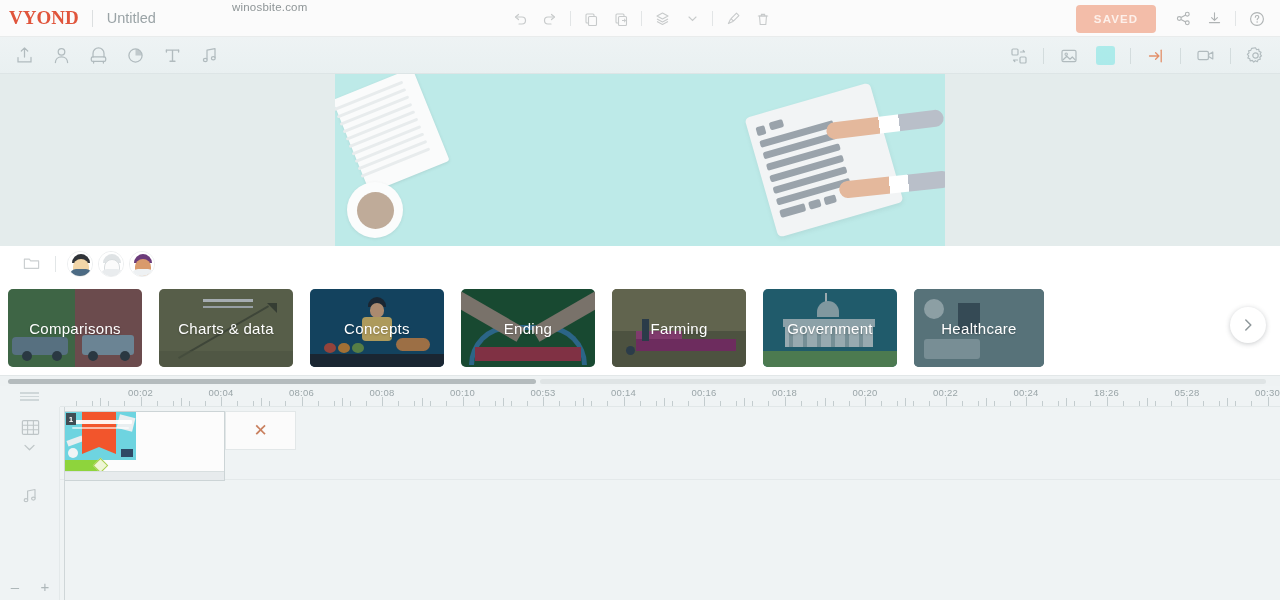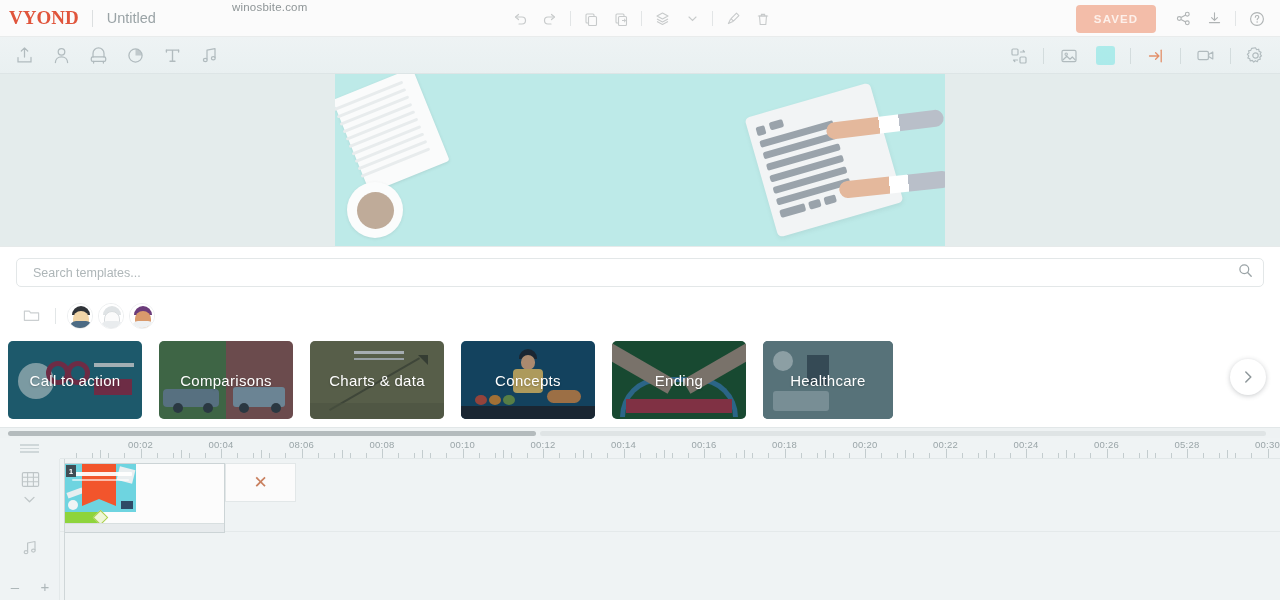--- a/index.html
+++ b/index.html
@@ -503,31 +503,20 @@
           <div class="lap-key" style="left:8px;top:98px;width:26px;height:8px"></div>
           <div class="lap-key" style="left:38px;top:98px;width:12px;height:8px"></div>
           <div class="lap-key" style="left:54px;top:98px;width:12px;height:8px"></div>
         </div>
         <div class="arm" style="left:95px;top:28px;width:118px;transform:rotate(-7deg)"></div>
         <div class="arm" style="left:108px;top:88px;width:112px;transform:rotate(-6deg)"></div>
       </div>
     </div>
   </div>
 
-  <div class="searchwrap">
-    <div class="searchbox">
-      <input type="text" placeholder="Search templates..." style="">
-      <span>
-        <svg width="15" height="15" viewBox="0 0 15 15">
-            <circle cx="6.3" cy="6.3" r="4.4" fill="none" stroke="#9aa3a6" stroke-width="1.25"></circle>
-            <path d="M9.6 9.6 13.2 13.2" stroke="#9aa3a6" stroke-width="1.35" stroke-linecap="round"></path>
-          </svg>
-      </span>
-    </div>
-  </div>
 
   <div class="cattabs">
     <div class="folder-btn">
       <svg width="19" height="19" viewBox="0 0 19 19">
           <path d="M2.4 5.2h4.9l1.4 1.7h7.9v7.4H2.4z" fill="none" stroke="#8e979a" stroke-width="1.2" stroke-linejoin="round"></path>
         </svg>
     </div>
     <div class="cat-sep"></div>
 
     <div class="avatar-tab">
@@ -548,31 +537,20 @@
       <div class="face">
         <div class="hair" style="background:#6b3b7a"></div>
         <div class="skin" style="background:#d99a6c"></div>
         <div class="shirt" style="background:#eef1f3"></div>
       </div>
     </div>
   </div>
 
   <div class="cards-row">
 
-    <div class="card" style="background:#1b6b80">
-      <div class="card-art">
-        <div style="position:absolute;left:10px;top:22px;width:36px;height:36px;border-radius:50%;background:#cfe7ea;opacity:.75"></div>
-        <div style="position:absolute;left:38px;top:20px;width:24px;height:24px;border-radius:50%;border:5px solid #8d2a4a"></div>
-        <div style="position:absolute;left:58px;top:20px;width:24px;height:24px;border-radius:50%;border:5px solid #8d2a4a"></div>
-        <div style="position:absolute;left:86px;top:22px;width:40px;height:4px;background:#d8e6e9"></div>
-        <div style="position:absolute;left:86px;top:38px;width:38px;height:16px;background:#8d2a4a"></div>
-      </div>
-      <div class="card-veil"></div>
-      <div class="card-label">Call to action</div>
-    </div>
 
 
     <div class="card">
       <div class="card-art">
         <div style="position:absolute;left:0;top:0;width:50%;height:100%;background:#4a7b4a"></div>
         <div style="position:absolute;right:0;top:0;width:50%;height:100%;background:#8a5755"></div>
         <div style="position:absolute;left:4px;bottom:12px;width:56px;height:18px;background:#6d8b9e;border-radius:4px"></div>
         <div style="position:absolute;left:74px;bottom:12px;width:52px;height:20px;background:#8aa8bb;border-radius:3px"></div>
         <div style="position:absolute;left:14px;bottom:6px;width:10px;height:10px;border-radius:50%;background:#2d3c45"></div>
         <div style="position:absolute;left:44px;bottom:6px;width:10px;height:10px;border-radius:50%;background:#2d3c45"></div>
@@ -614,21 +592,50 @@
       <div class="card-art">
         <div style="position:absolute;left:8px;top:36px;width:118px;height:40px;border-radius:60px 60px 0 0;border:5px solid #2f7ba8;border-bottom:none"></div>
         <div style="position:absolute;left:-4px;top:0px;width:78px;height:16px;background:#9e8e7e;transform:rotate(30deg);transform-origin:left top"></div>
         <div style="position:absolute;right:-4px;top:0px;width:78px;height:16px;background:#9e8e7e;transform:rotate(-30deg);transform-origin:right top"></div>
         <div style="position:absolute;left:14px;bottom:6px;right:14px;height:14px;background:#a83248"></div>
       </div>
       <div class="card-veil"></div>
       <div class="card-label">Ending</div>
     </div>
 
-
+    <div class="card" style="background:#6b6a4f">
+      <div class="card-art">
+        <div style="position:absolute;left:0;top:0;width:100%;height:42px;background:#7c7a56"></div>
+        <div style="position:absolute;left:0;bottom:0;width:100%;height:36px;background:#5f6043"></div>
+        <div style="position:absolute;left:24px;bottom:16px;width:100px;height:12px;background:#8d2a6d"></div>
+        <div style="position:absolute;left:24px;bottom:28px;width:46px;height:8px;background:#a83f83"></div>
+        <div style="position:absolute;left:30px;bottom:26px;width:7px;height:22px;background:#2f4150"></div>
+        <div style="position:absolute;left:14px;bottom:12px;width:9px;height:9px;border-radius:50%;background:#2f4150"></div>
+      </div>
+      <div class="card-veil"></div>
+      <div class="card-label">Farming</div>
+    </div>
+
+    <div class="card" style="background:#1f6e80">
+      <div class="card-art">
+        <div style="position:absolute;left:62px;top:4px;width:2px;height:10px;background:#cfdde0"></div>
+        <div style="position:absolute;left:54px;top:12px;width:22px;height:16px;border-radius:11px 11px 0 0;background:#a8c4cb"></div>
+        <div style="position:absolute;left:20px;top:30px;width:92px;height:8px;background:#b9d2d7"></div>
+        <div style="position:absolute;left:22px;top:38px;width:88px;height:20px;background:#cbdfe3"></div>
+        <div style="position:absolute;left:26px;top:38px;width:4px;height:20px;background:#9ab8be"></div>
+        <div style="position:absolute;left:40px;top:38px;width:4px;height:20px;background:#9ab8be"></div>
+        <div style="position:absolute;left:54px;top:38px;width:4px;height:20px;background:#9ab8be"></div>
+        <div style="position:absolute;left:68px;top:38px;width:4px;height:20px;background:#9ab8be"></div>
+        <div style="position:absolute;left:82px;top:38px;width:4px;height:20px;background:#9ab8be"></div>
+        <div style="position:absolute;left:96px;top:38px;width:4px;height:20px;background:#9ab8be"></div>
+        <div style="position:absolute;left:0;bottom:0;width:100%;height:16px;background:#5d9a5a"></div>
+      </div>
+      <div class="card-veil"></div>
+      <div class="card-label">Government</div>
+    </div>
 
     <div class="card" style="background:#4f6b70;width:130px">
       <div class="card-art">
         <div style="position:absolute;left:0;top:0;width:100%;height:100%;background:#6d8e94"></div>
         <div style="position:absolute;left:10px;top:10px;width:20px;height:20px;border-radius:50%;background:#b9ced2"></div>
         <div style="position:absolute;left:44px;top:14px;width:22px;height:30px;background:#3d5560"></div>
 
         <div style="position:absolute;left:10px;bottom:8px;width:56px;height:20px;background:#9db6bc;border-radius:3px"></div>
 
       </div>
@@ -658,35 +665,35 @@
       <div class="tlabel" style="left: 140.5px;">00:02</div>
       <div class="tick major" style="left: 221px;"></div>
       <div class="tlabel" style="left: 221px;">00:04</div>
       <div class="tick major" style="left: 301.5px;"></div>
       <div class="tlabel" style="left: 301.5px;">08:06</div>
       <div class="tick major" style="left: 382px;"></div>
       <div class="tlabel" style="left: 382px;">00:08</div>
       <div class="tick major" style="left: 462.5px;"></div>
       <div class="tlabel" style="left: 462.5px;">00:10</div>
       <div class="tick major" style="left: 543px;"></div>
-      <div class="tlabel" style="left: 543px;">00:12</div>
+      <div class="tlabel" style="left: 543px;">00:53</div>
       <div class="tick major" style="left: 623.5px;"></div>
       <div class="tlabel" style="left: 623.5px;">00:14</div>
       <div class="tick major" style="left: 704px;"></div>
       <div class="tlabel" style="left: 704px;">00:16</div>
       <div class="tick major" style="left: 784.5px;"></div>
       <div class="tlabel" style="left: 784.5px;">00:18</div>
       <div class="tick major" style="left: 865px;"></div>
       <div class="tlabel" style="left: 865px;">00:20</div>
       <div class="tick major" style="left: 945.5px;"></div>
       <div class="tlabel" style="left: 945.5px;">00:22</div>
       <div class="tick major" style="left: 1026px;"></div>
       <div class="tlabel" style="left: 1026px;">00:24</div>
       <div class="tick major" style="left: 1106.5px;"></div>
-      <div class="tlabel" style="left: 1106.5px;">00:26</div>
+      <div class="tlabel" style="left: 1106.5px;">18:26</div>
       <div class="tick major" style="left: 1187px;"></div>
       <div class="tlabel" style="left: 1187px;">05:28</div>
       <div class="tick major" style="left: 1267.5px;"></div>
       <div class="tlabel" style="left: 1267.5px;">00:30</div>
       <div class="tick minor" style="left: 76px;"></div>
       <div class="tick minor" style="left: 92px;"></div>
       <div class="tick minor" style="left: 108px;"></div>
       <div class="tick minor" style="left: 124px;"></div>
       <div class="tick minor" style="left: 157px;"></div>
       <div class="tick minor" style="left: 173px;"></div>

